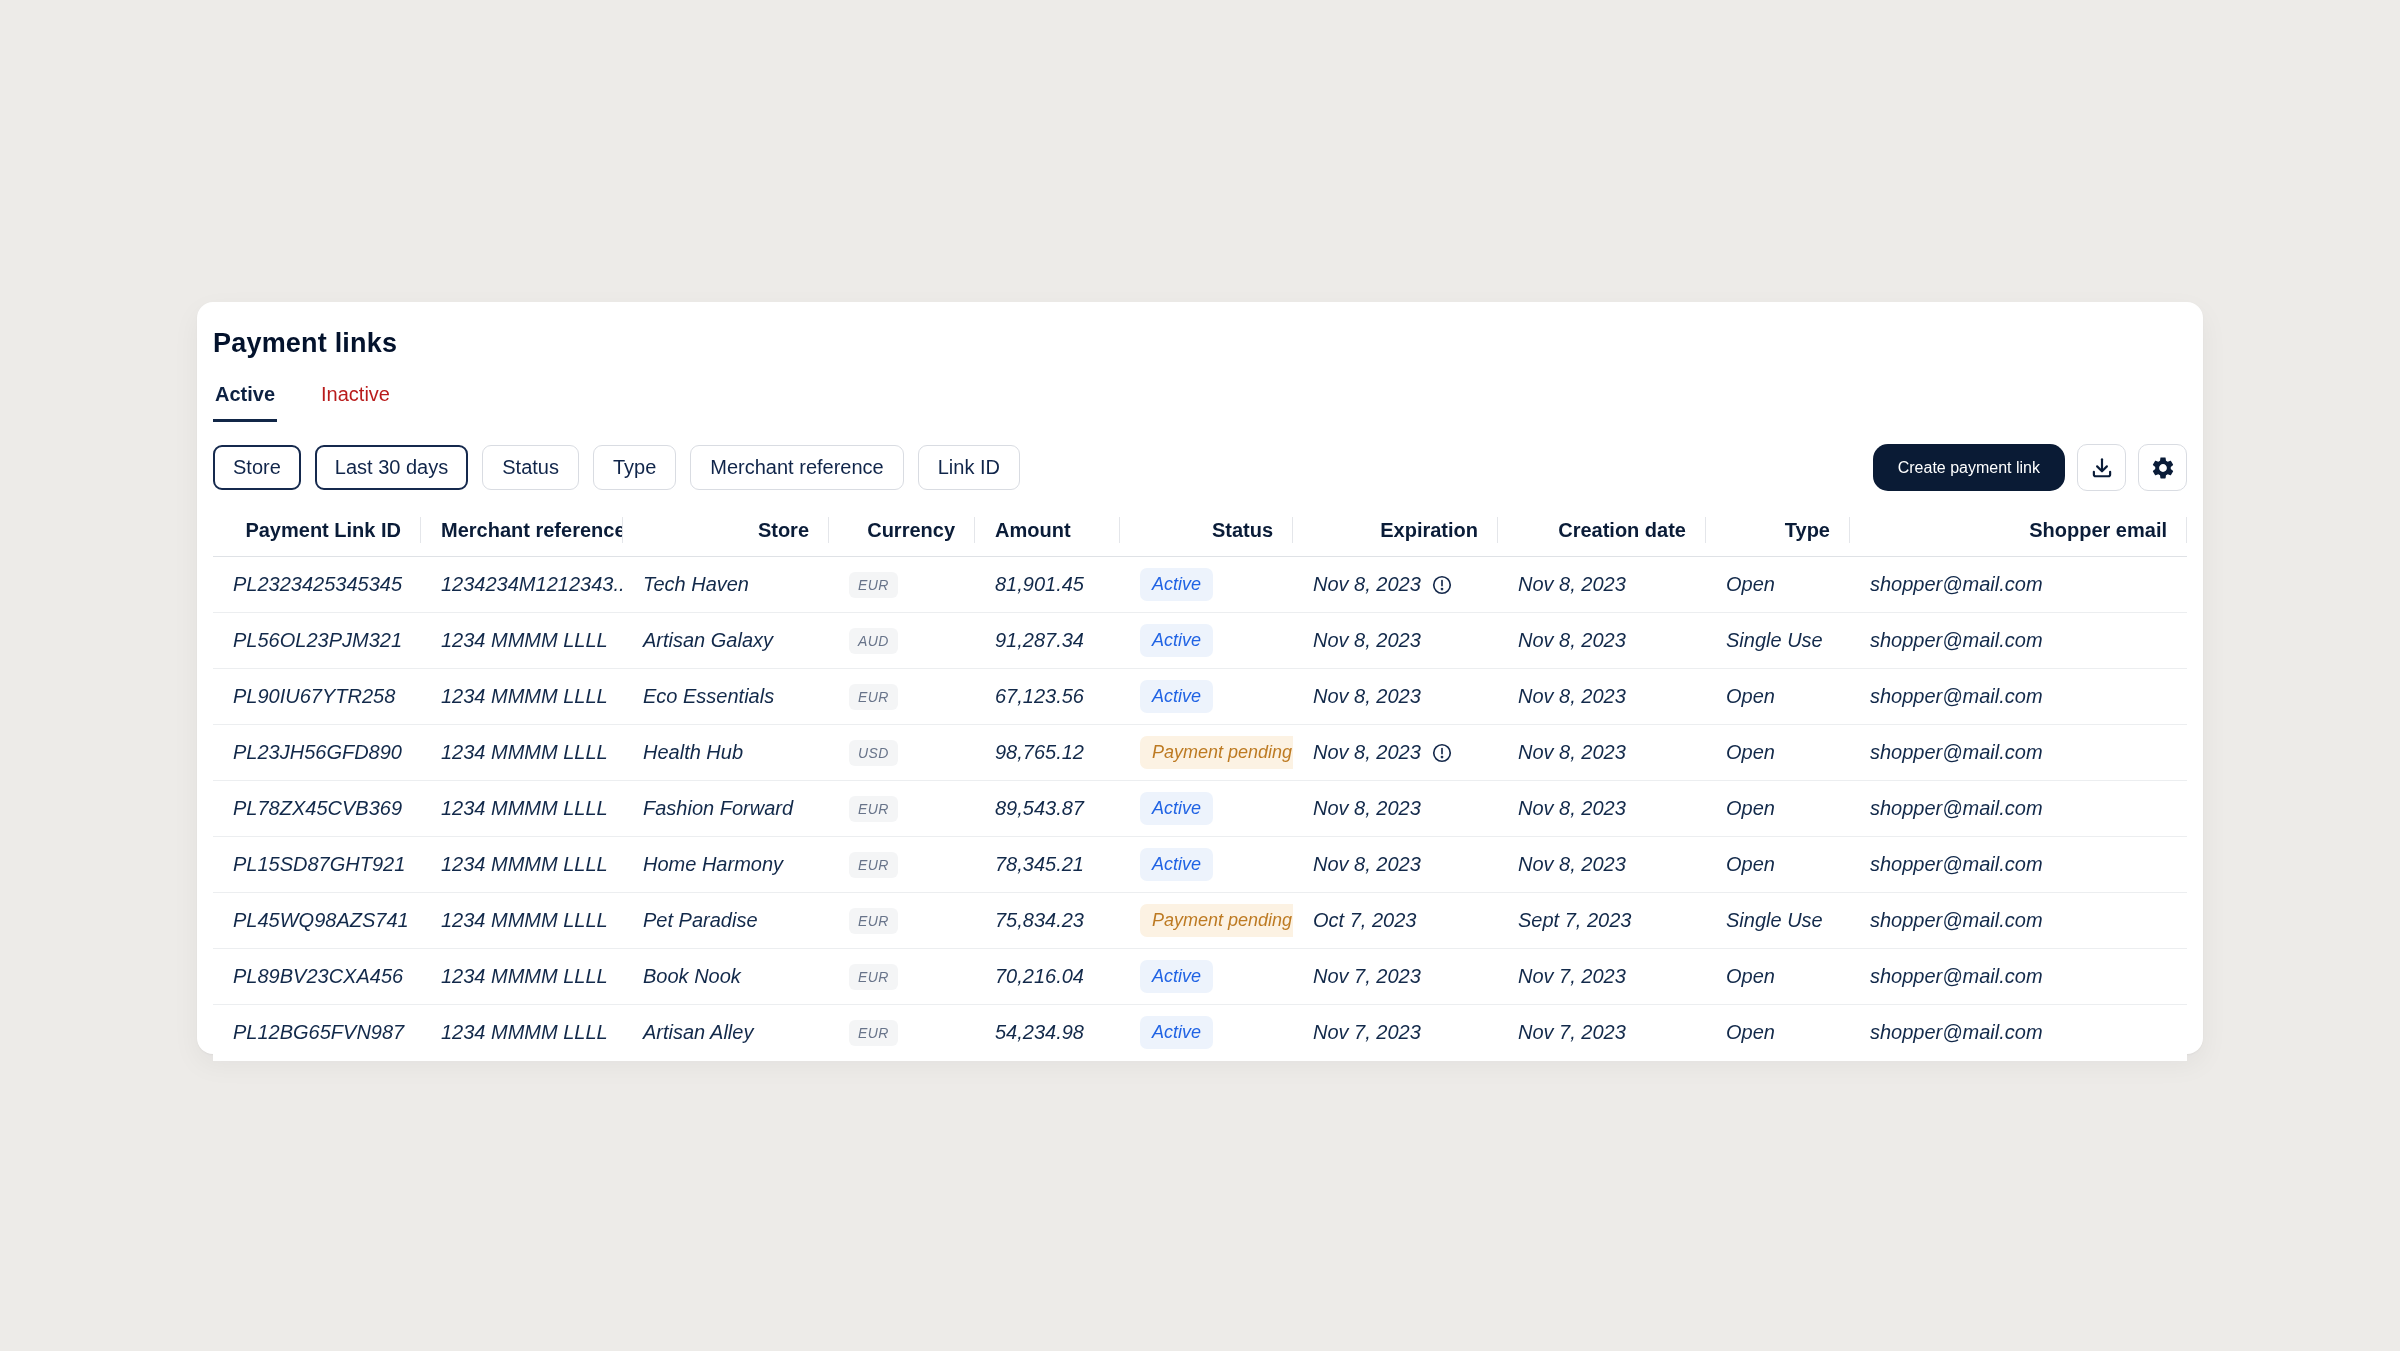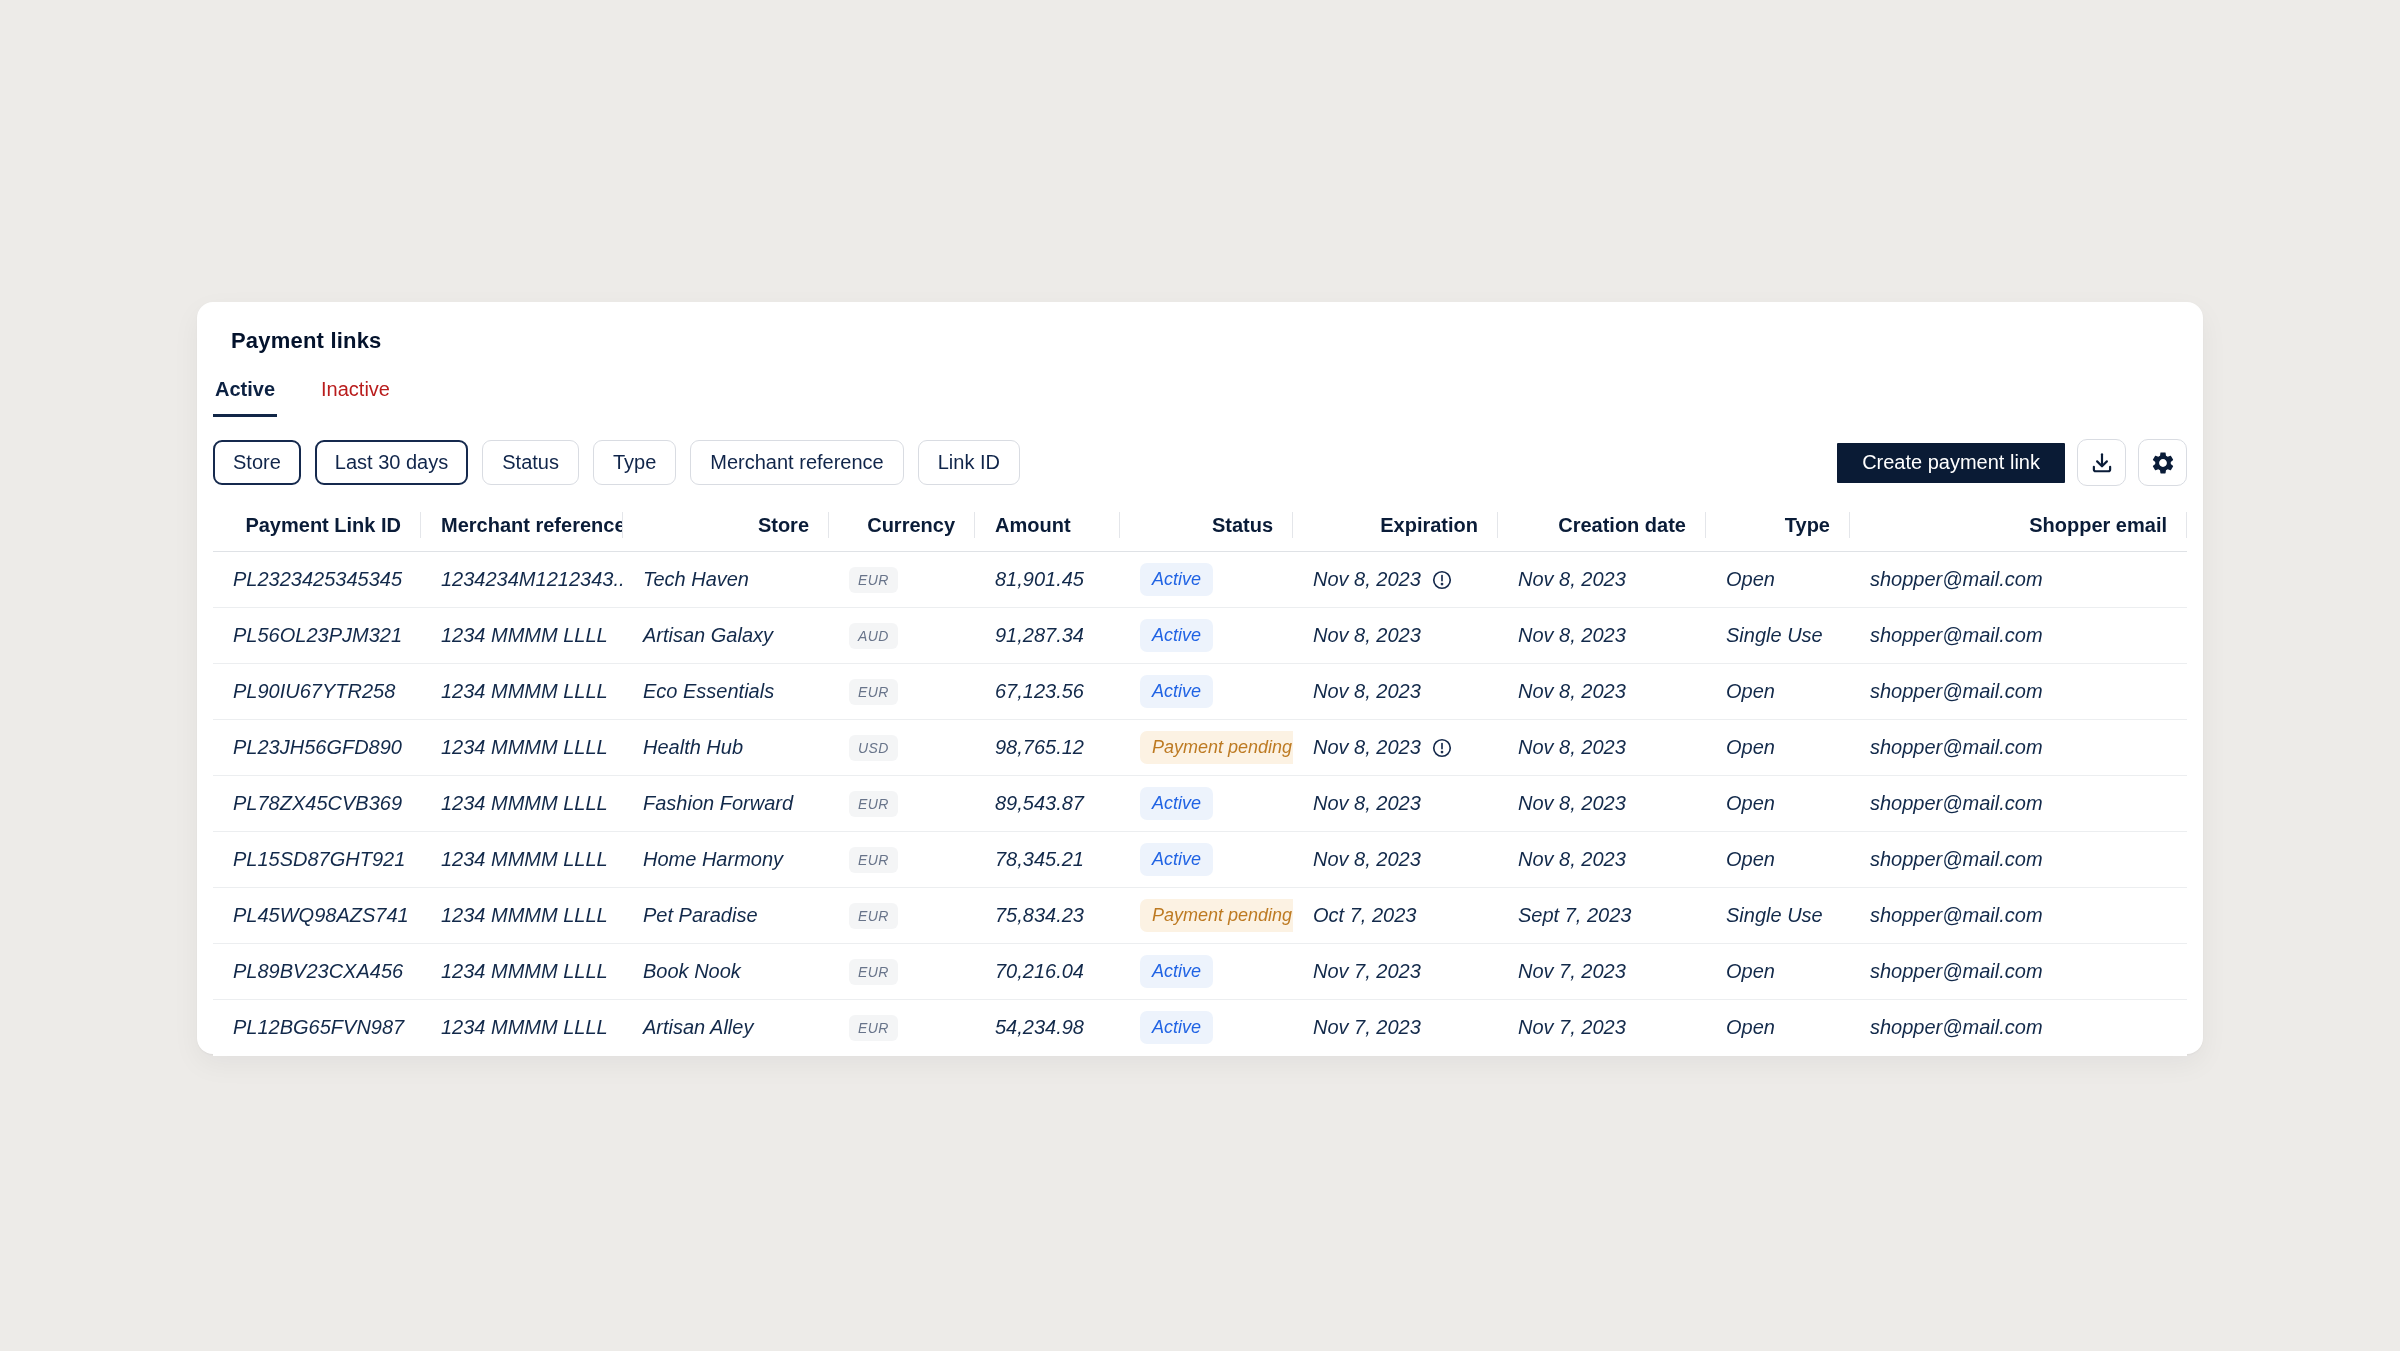--- a/index.html
+++ b/index.html
@@ -13,25 +13,24 @@
   .card {
     position: absolute;
     left: 197px; top: 302px;
     width: 2006px; height: 752px;
     background: #ffffff;
     border-radius: 16px;
     box-shadow: 0 1px 2px rgba(0,0,0,0.04), 0 10px 28px rgba(16,24,40,0.05);
     padding: 26px 16px 10px 16px;
   }
   .page-title {
-    font-size: 22px;
+    font-size: 27px;
     font-weight: bold;
     color: #03122c;
     letter-spacing: 0.2px;
-    margin-left: 18px;
   }
   
   .tab-bar { display: flex; gap: 42px; margin-top: 24px; }
   .tab {
     background: none; border: none; cursor: pointer;
     font-family: inherit;
     font-size: 20px;
     color: #b91c1c;
     padding: 0 2px 13px 2px;
     border-bottom: 3px solid transparent;
@@ -49,23 +48,23 @@
     font-family: inherit;
     font-size: 20px; color: #10254a;
     height: 45px; padding: 0 19px;
     border: 1px solid #d9dce2; border-radius: 9px;
     display: inline-flex; align-items: center;
   }
   .chip.applied { border: 2px solid #15294d; padding: 0 18px; }
   .toolbar-right { margin-left: auto; display: flex; gap: 12px; align-items: center; }
   .btn-primary {
     background: #0a1b35; color: #ffffff; cursor: pointer;
-    font-family: inherit; font-size: 20px;
-    height: 40px; padding: 0 25px;
-    border: none; border-radius: 1px;
+    font-family: inherit; font-size: 16px;
+    height: 47px; padding: 0 25px;
+    border: none; border-radius: 15px;
     display: inline-flex; align-items: center;
   }
   .btn-icon {
     background: #ffffff; cursor: pointer;
     width: 49px; height: 47px;
     border: 1px solid #d9dce2; border-radius: 10px;
     display: inline-flex; align-items: center; justify-content: center;
   }
   .btn-icon svg { display: block; }
   

